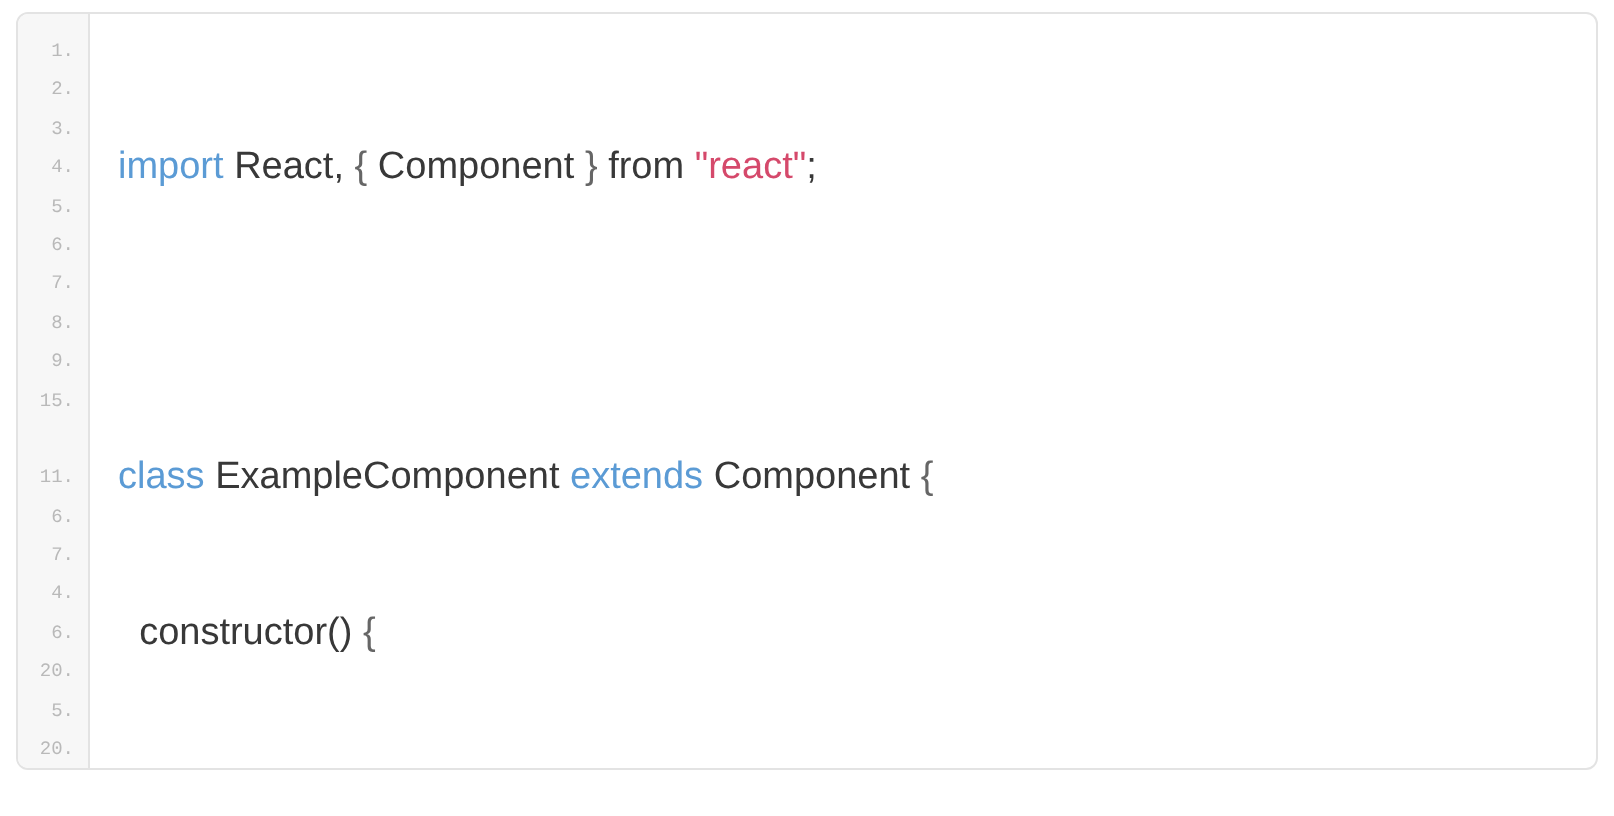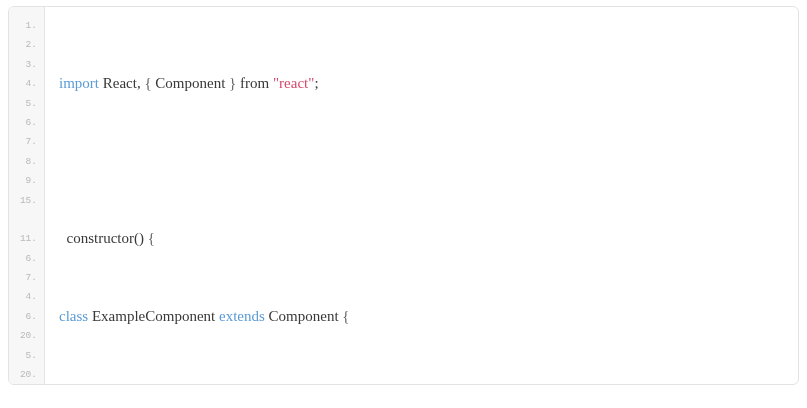--- a/index.html
+++ b/index.html
@@ -51,22 +51,22 @@
   .gutter .ln.blank {
     color: transparent;
   }
 
   .code-area {
     flex: 1 1 auto;
     padding-top: 9px;
     padding-left: 14px;
     padding-right: 6px;
     box-sizing: border-box;
-    font-family: Liberation Serif, serif;
-    font-size: 15px;
+    font-family: Liberation Sans, sans-serif;
+    font-size: 19px;
     line-height: 19.4px;
     color: #383838;
     white-space: pre-wrap;
     word-break: break-word;
     overflow: hidden;
   }
 
   .code-area .row {
     min-height: 19.4px;
     white-space: pre-wrap;
@@ -105,23 +105,23 @@
     <span class="ln">20.</span>
     <span class="ln">19.</span>
   </div>
 
   <div class="code-area">
 
     <div class="row"><span class="kw">import</span><span class="plain"> </span><span class="plain">React,</span><span class="plain"> </span><span class="brace">{</span><span class="plain"> </span><span class="plain">Component</span><span class="plain"> </span><span class="brace">}</span><span class="plain"> </span><span class="plain">from</span><span class="plain"> </span><span class="str">"react"</span><span class="plain">;</span></div>
 
     <div class="row">&nbsp;</div>
 
+    <div class="row"><span class="kw">class</span><span class="plain"> </span><span class="plain">ExampleComponent</span><span class="plain"> </span><span class="kw">extends</span><span class="plain"> </span><span class="plain">Component</span><span class="plain"> </span><span class="brace">{</span></div>
+
     <div class="row"><span class="plain">  </span><span class="plain">constructor()</span><span class="plain"> </span><span class="brace">{</span></div>
-
-    <div class="row"><span class="kw">class</span><span class="plain"> </span><span class="plain">ExampleComponent</span><span class="plain"> </span><span class="kw">extends</span><span class="plain"> </span><span class="plain">Component</span><span class="plain"> </span><span class="brace">{</span></div>
 
     
 
     
 
     
 
     
 
     

